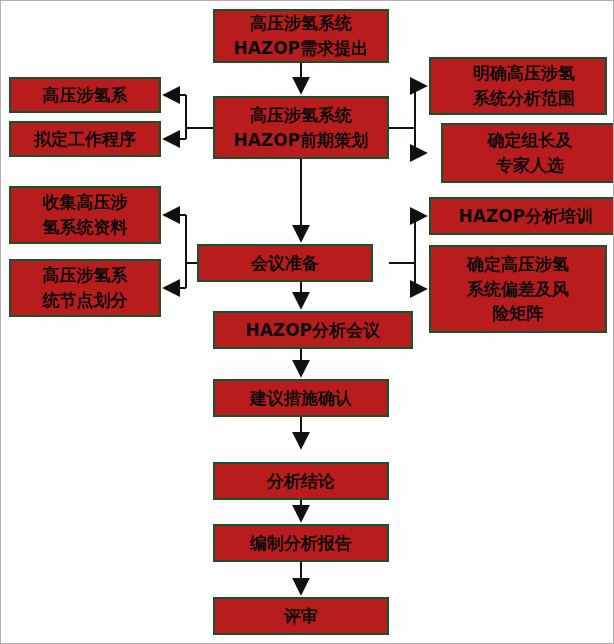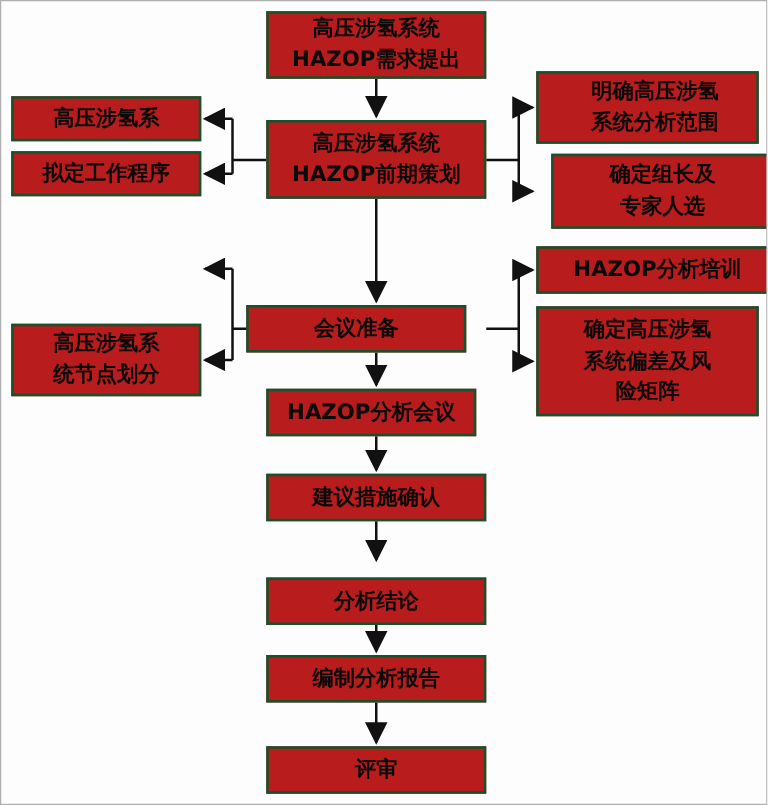--- a/index.html
+++ b/index.html
@@ -71,34 +71,36 @@
   </svg>
 
   <div class="node" style="left:212px;top:8px;width:176px;height:54px;">高压涉氢系统
 HAZOP需求提出</div>
 
   <div class="node" style="left:212px;top:95px;width:176px;height:63px;">高压涉氢系统
 HAZOP前期策划</div>
 
   <div class="node" style="left:196px;top:243px;width:176px;height:38px;">会议准备</div>
 
-  <div class="node" style="left:212px;top:310px;width:168px;height:38px;">HAZOP分析会议</div>
+  <div class="node" style="left:212px;top:310px;width:200px;height:38px;">HAZOP分析会议</div>
 
   <div class="node" style="left:212px;top:378px;width:176px;height:38px;">建议措施确认</div>
 
   <div class="node" style="left:212px;top:425px;width:176px;height:38px;margin-top:36px;">分析结论</div>
 
   <div class="node" style="left:212px;top:523px;width:176px;height:38px;">编制分析报告</div>
 
   <div class="node" style="left:212px;top:596px;width:176px;height:38px;">评审</div>
 
   <div class="node" style="left:8px;top:76px;width:152px;height:36px;">高压涉氢系</div>
 
   <div class="node" style="left:8px;top:120px;width:152px;height:36px;">拟定工作程序</div>
 
+  <div class="node" style="left:8px;top:185px;width:152px;height:58px;">收集高压涉
+氢系统资料</div>
 
   <div class="node" style="left:8px;top:258px;width:152px;height:58px;">高压涉氢系
 统节点划分</div>
 
   <div class="node" style="left:428px;top:56px;width:178px;height:58px;padding-left:16px;">明确高压涉氢
 系统分析范围</div>
 
   <div class="node" style="left:440px;top:122px;width:178px;height:60px;">确定组长及
 专家人选</div>
 

